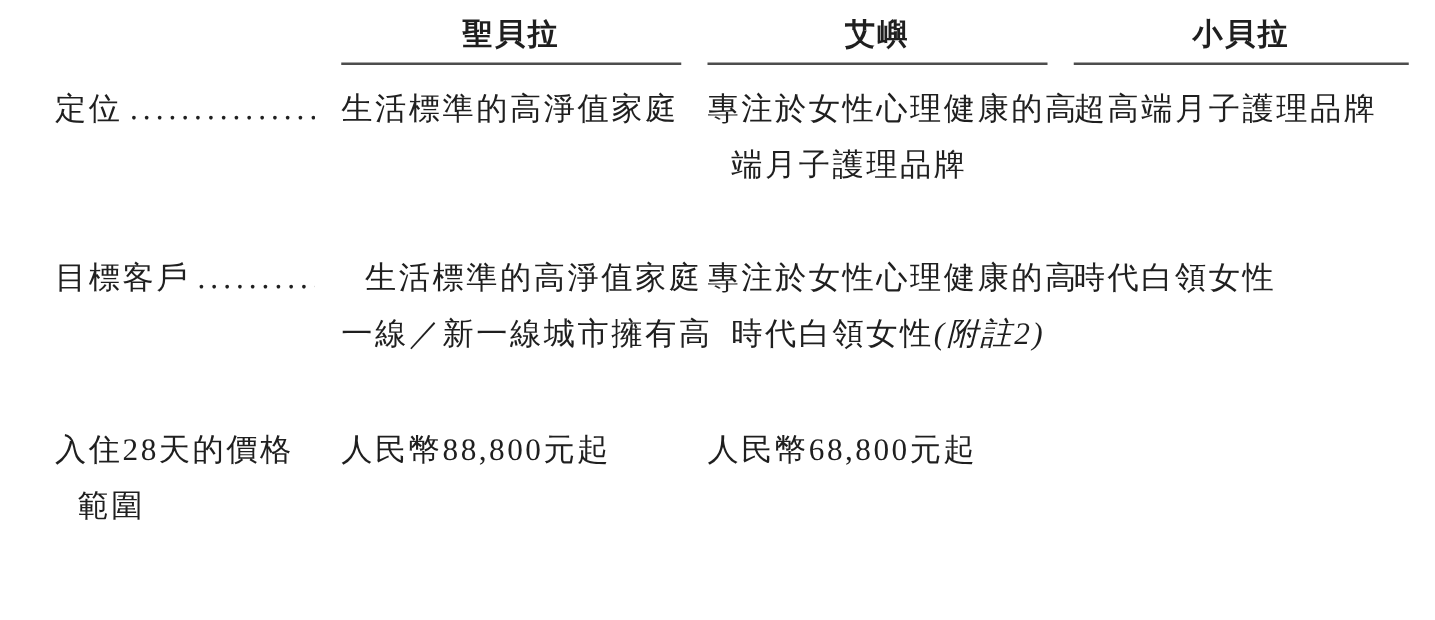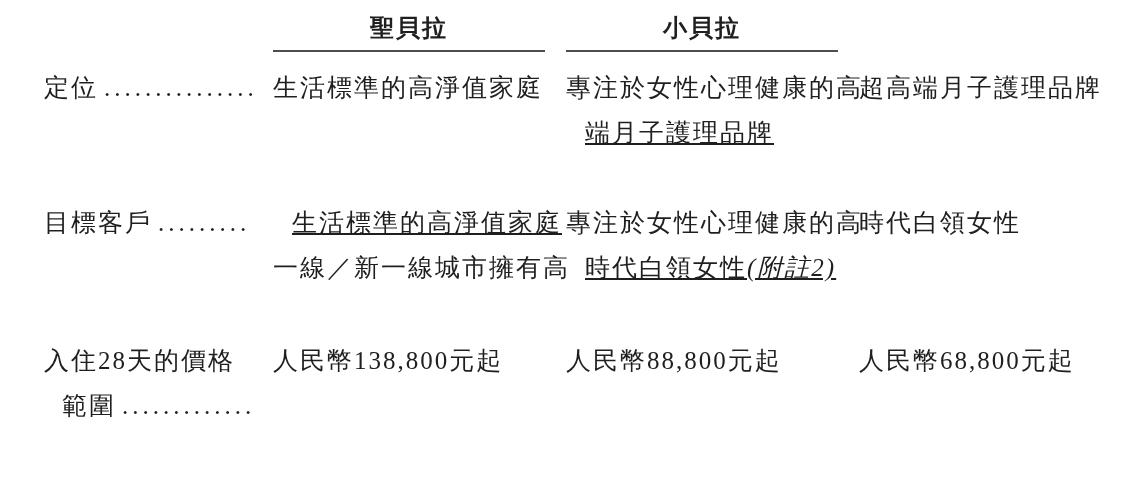--- a/index.html
+++ b/index.html
@@ -28,47 +28,50 @@
     font-size:24px;
     line-height:30px;
     text-align:center;
     padding-bottom:7px;
     border-bottom:2px solid #4d4d4d;
     white-space:nowrap;
   }
   .hdr-spacer { border-bottom:none; }
   
   .line { line-height:45px; white-space:nowrap; }
-  .indent { padding-left:19px;text-decoration:underline; }
+  .indent { padding-left:19px; }
   .note { font-style:italic; }
   .note-line { padding-left:2px; }
   .row1 { margin-top:13px; }
   .row2 { margin-top:45px; }
   .row3 { margin-top:48px; }
   .leader-line { display:flex; }
   .leader-line .lbl { white-space:nowrap; }
   .dots {
     flex:1 1 0;
     min-width:0;
     overflow:hidden;
     white-space:nowrap;
     letter-spacing:4px;
     margin-left:6px;
   }
-  .label-line2 { padding-left:18px; }
+  .label-line2 { padding-left:18px;flex-direction:column; }
 </style>
 </head>
 <body>
 
 <div class="page">
 
   <div class="grid header-row">
     <div class="hdr-spacer"></div>
     <div class="hdr-cell">
       <span>聖貝拉</span>
+    </div>
+    <div class="hdr-cell">
+      <span>艾嶼</span>
     </div>
     <div class="hdr-cell">
       <span>小貝拉</span>
     </div>
   </div>
 
   <div class="grid row1">
     <div class="cell">
       <div class="line leader-line">
         <span class="lbl">定位</span>
@@ -109,23 +112,20 @@
 
   <div class="grid row3">
     <div class="cell">
       <div class="line">入住28天的價格</div>
       <div class="line leader-line label-line2">
         <span class="lbl">範圍</span>
         <span class="dots">..............................</span>
       </div>
     </div>
     <div class="cell">
-      <div class="line">人民幣138,800元起</div>
-    </div>
-    <div class="cell">
       <div class="line">人民幣88,800元起</div>
     </div>
     <div class="cell">
       <div class="line">人民幣68,800元起</div>
     </div>
   </div>
 
 </div>
 
 </body></html>

